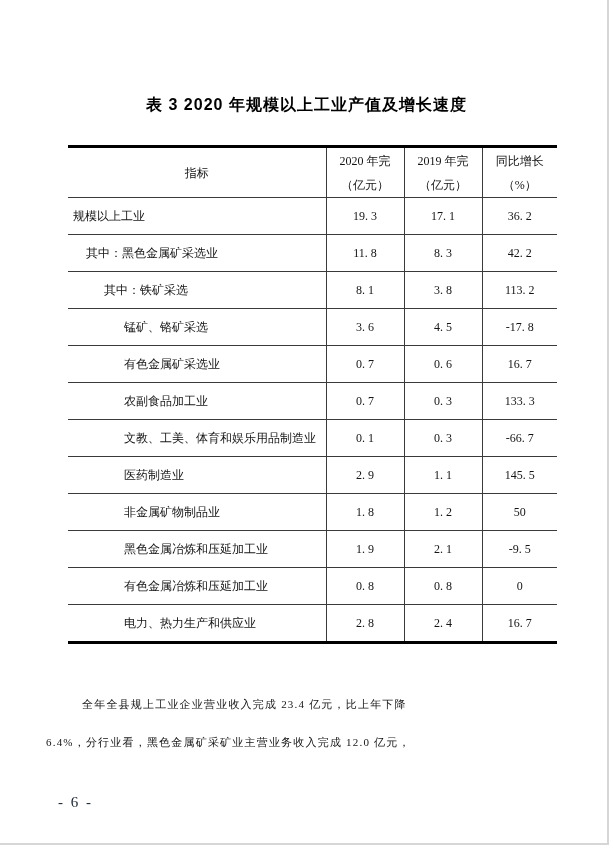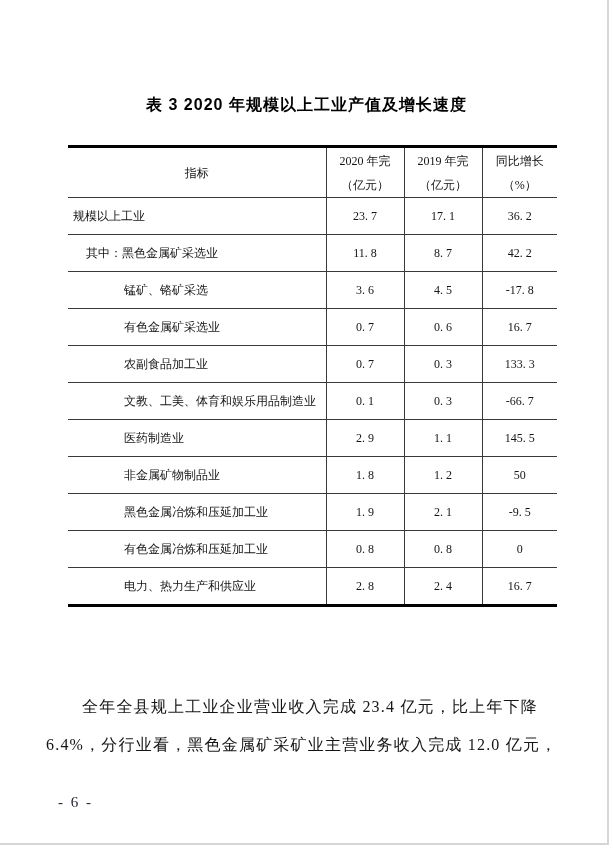--- a/index.html
+++ b/index.html
@@ -43,21 +43,21 @@
   td.num{text-align:center;}
   td.ctr{text-align:center;line-height:24px;}
   td.ind{text-align:left;}
   .i0{padding-left:5px !important;}
   .i1{padding-left:18px !important;}
   .i2{padding-left:36px !important;}
   .i3{padding-left:56px !important;margin-top:32px;}
 
   .para-line{
     position:absolute;
-    font-size:16px;letter-spacing:1.2px;color:#151515;
+    font-size:11px;letter-spacing:1.2px;color:#151515;
     white-space:nowrap;
   }
   .para-line.l0{left:82px;top:697px;}
   .para-line.l1{left:46px;top:735px;}
 
   .page-number{
     position:absolute;left:58px;top:794px;
     font-size:15px;letter-spacing:2px;color:#1a2430;
   }
 </style>
@@ -87,29 +87,35 @@
             <div>（亿元）</div>
           </td>
         <td class="ctr vline">
             <div>同比增长</div>
             <div>（%）</div>
           </td>
       </tr>
 
       <tr>
         <td class="ind i0">规模以上工业</td>
-        <td class="num vline">23. 7</td>
+        <td class="num vline">19. 3</td>
         <td class="num vline">17. 1</td>
         <td class="num vline">36. 2</td>
       </tr>
       <tr>
         <td class="ind i1">其中：黑色金属矿采选业</td>
         <td class="num vline">11. 8</td>
-        <td class="num vline">8. 7</td>
+        <td class="num vline">8. 3</td>
         <td class="num vline">42. 2</td>
+      </tr>
+      <tr>
+        <td class="ind i2">其中：铁矿采选</td>
+        <td class="num vline">8. 1</td>
+        <td class="num vline">3. 8</td>
+        <td class="num vline">113. 2</td>
       </tr>
       <tr>
         <td class="ind i3">锰矿、铬矿采选</td>
         <td class="num vline">3. 6</td>
         <td class="num vline">4. 5</td>
         <td class="num vline">-17. 8</td>
       </tr>
       <tr>
         <td class="ind i3">有色金属矿采选业</td>
         <td class="num vline">0. 7</td>

